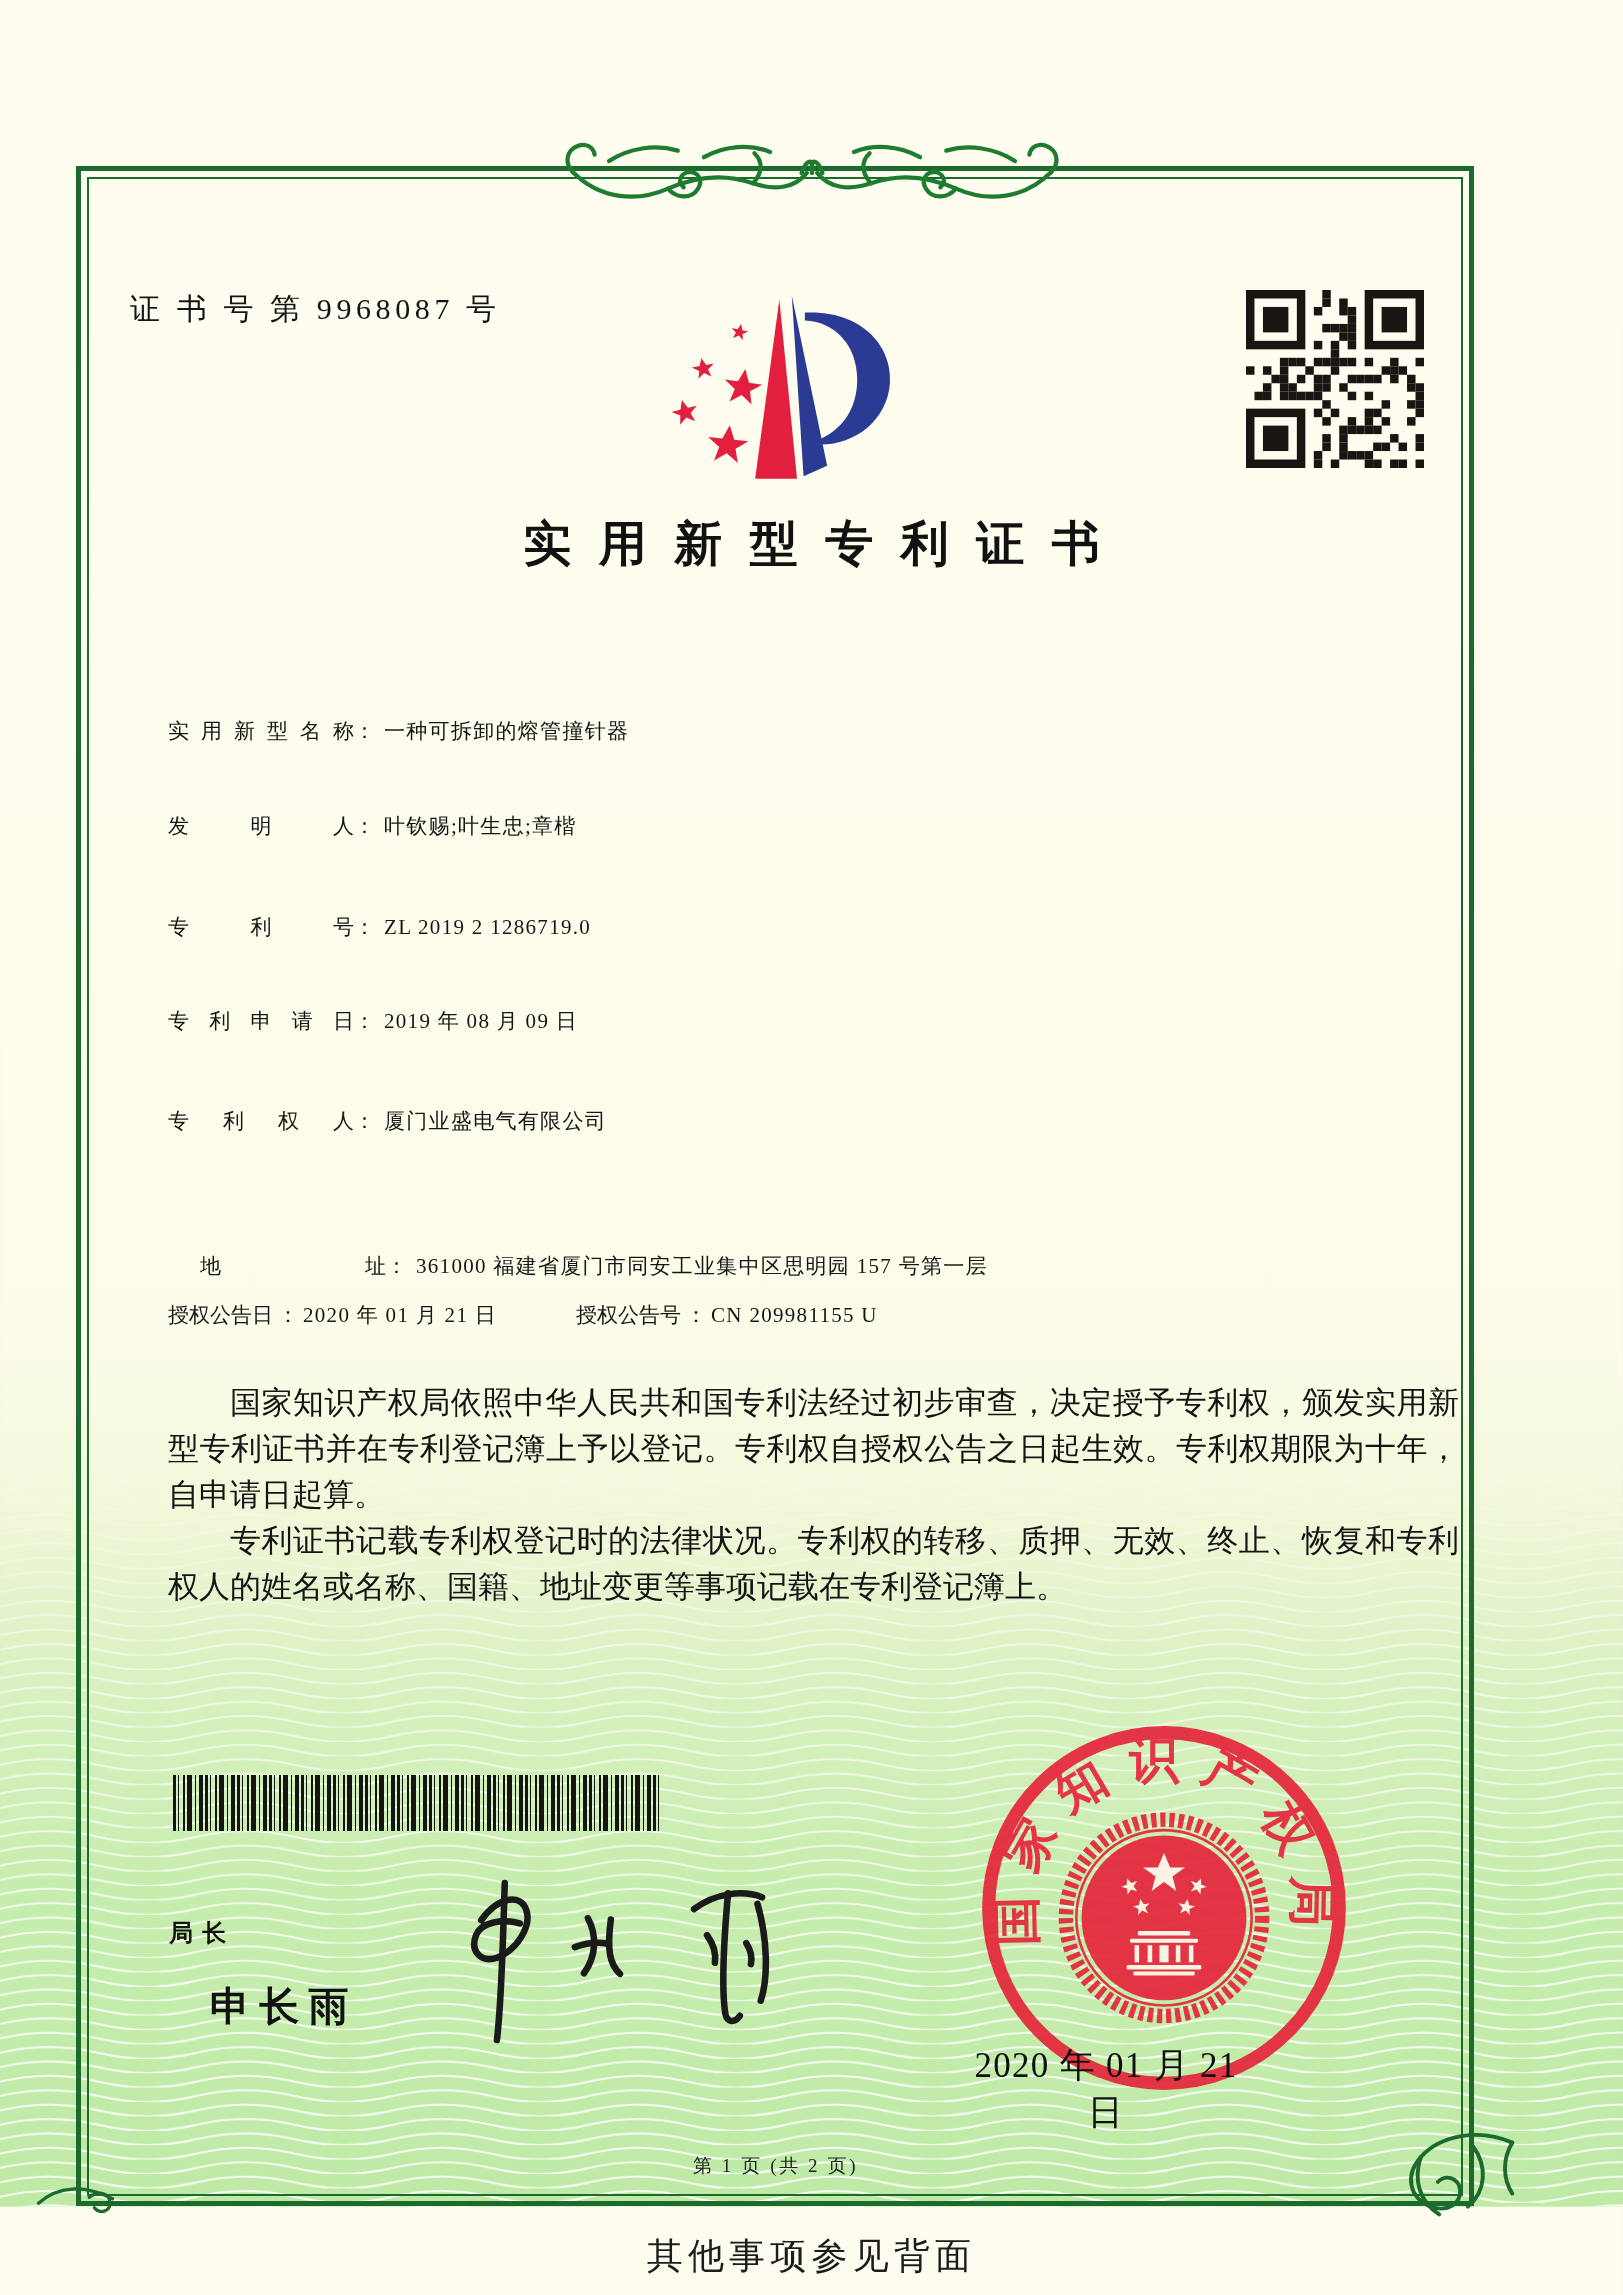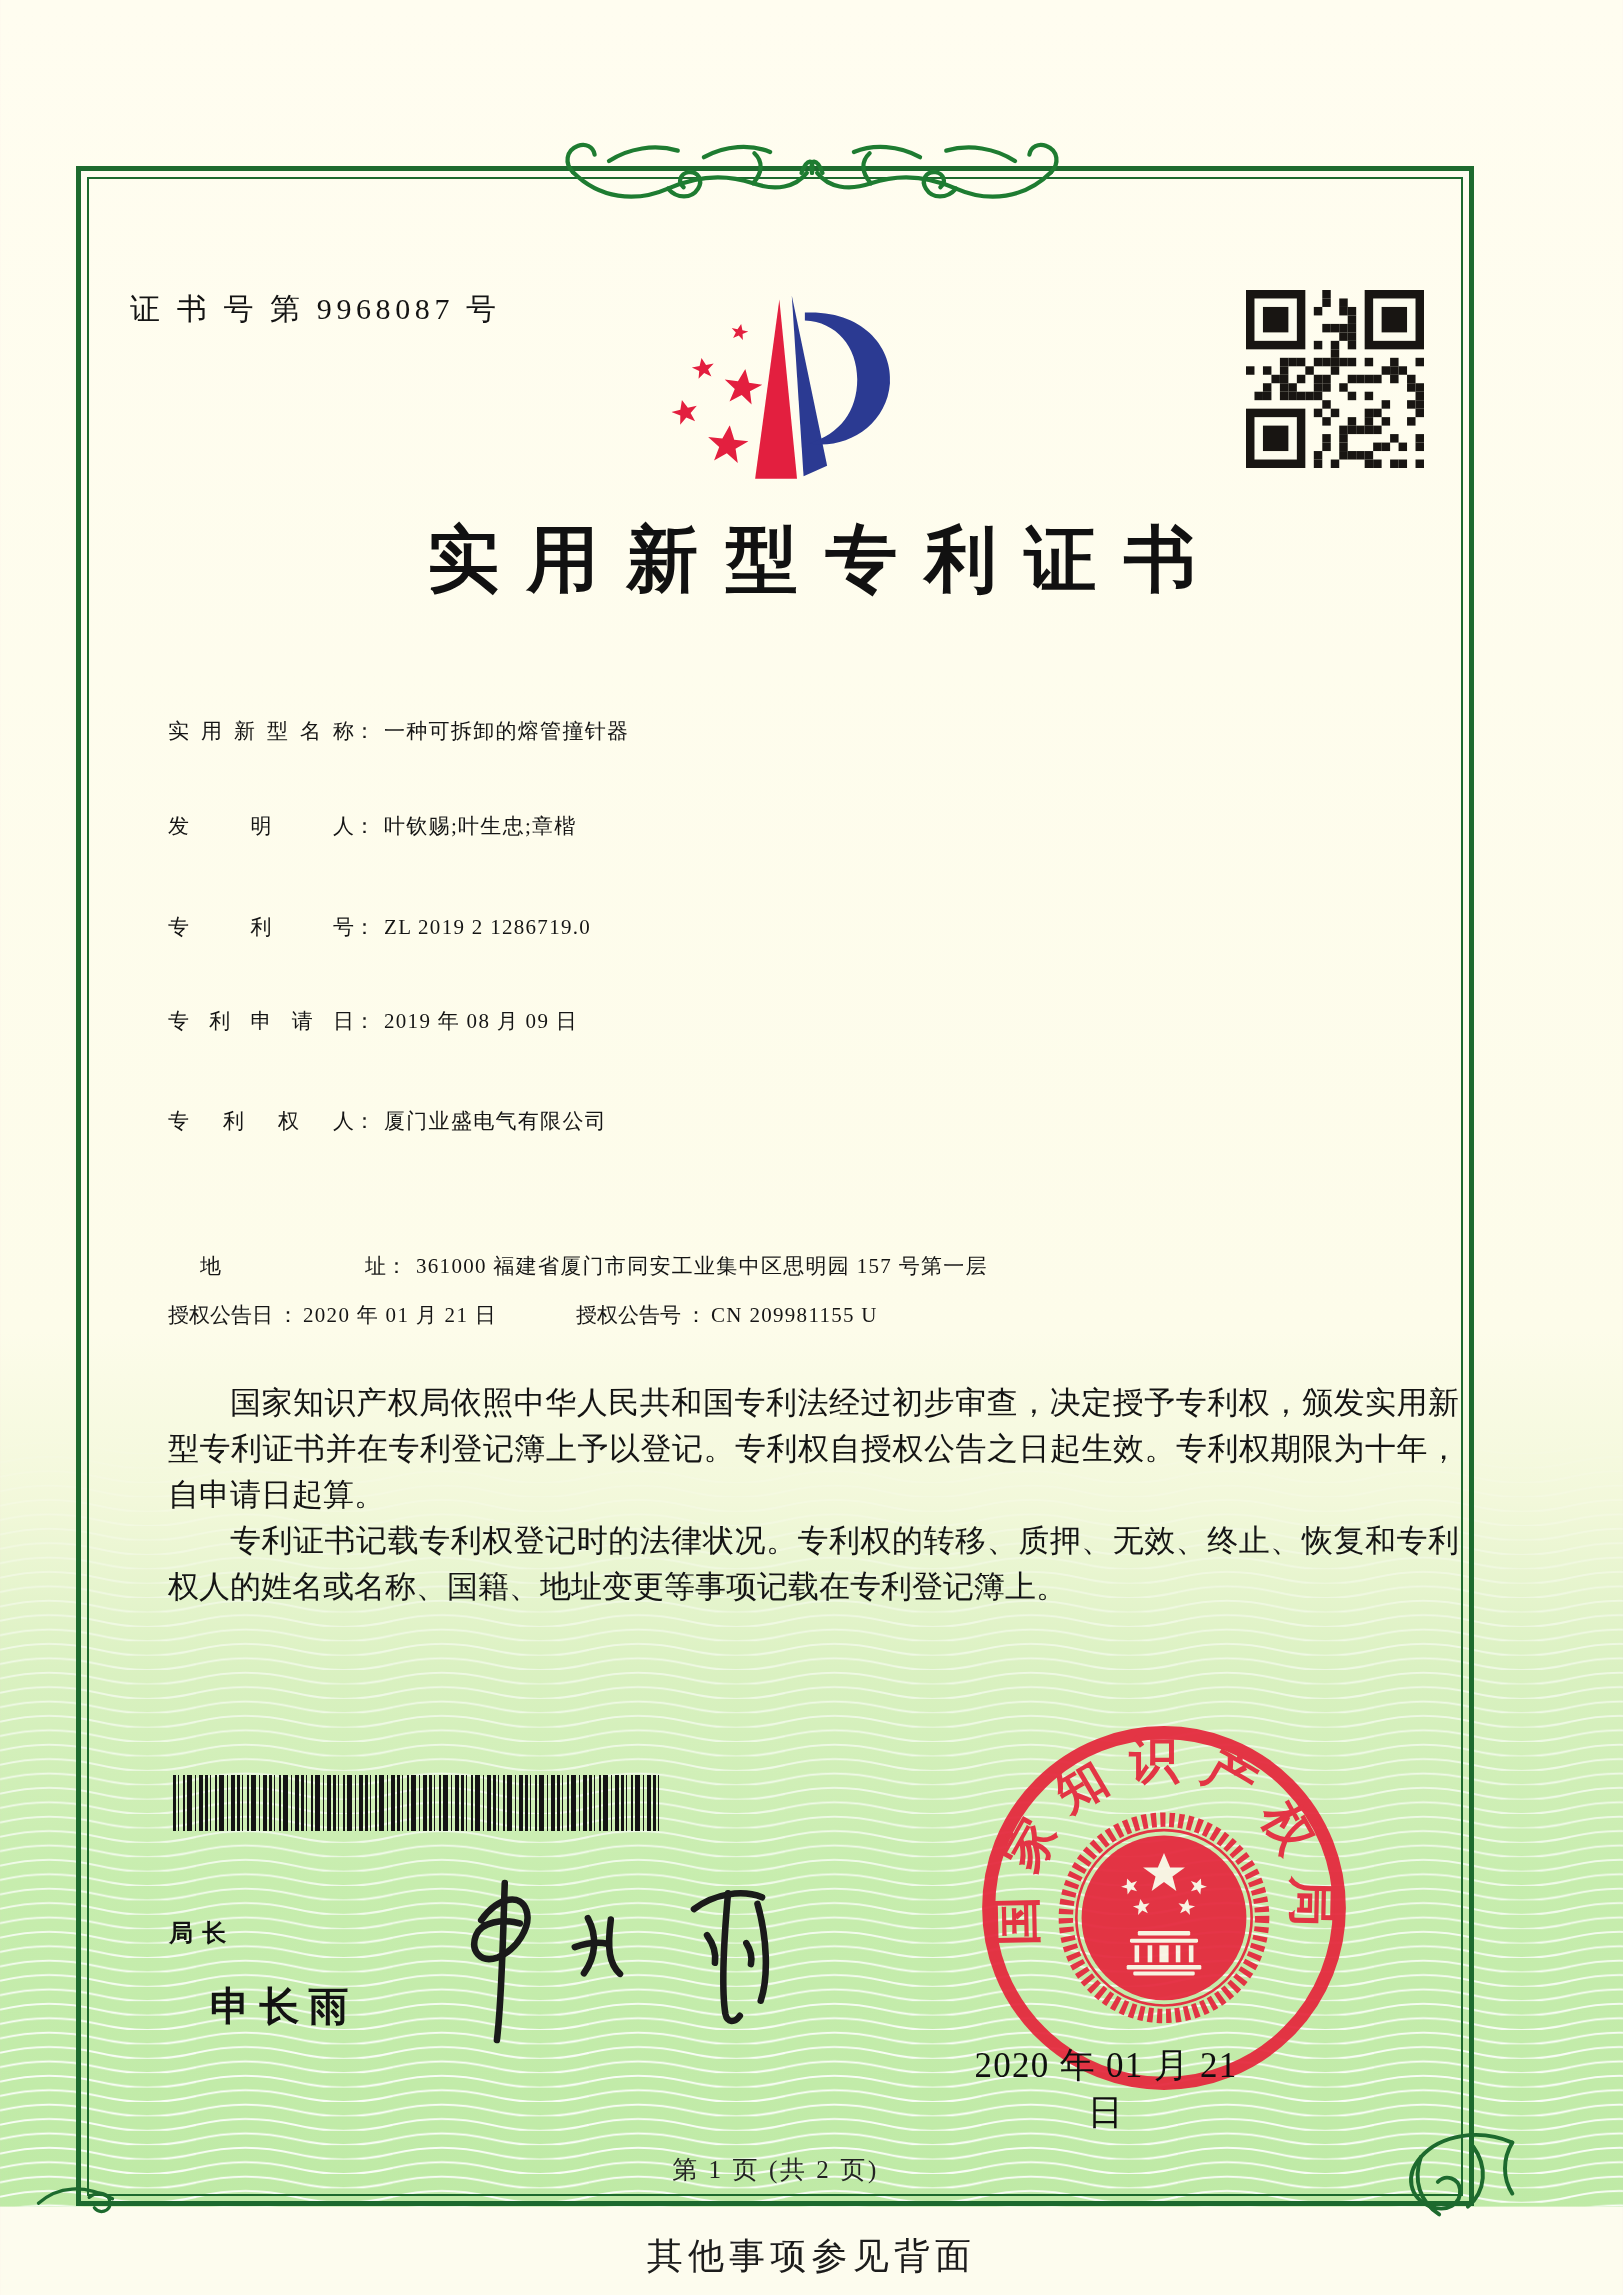--- a/index.html
+++ b/index.html
@@ -14,21 +14,21 @@
   .frame-outer{position:absolute;left:76px;top:166px;width:1388px;height:2030px;
     border:5.2px solid #1d6a2e;}
   .frame-inner{position:absolute;left:87px;top:177px;width:1372px;height:2015px;
     border:2px solid #1d6a2e;}
   .ornament{position:absolute;pointer-events:none;}
   
   .cert-number{position:absolute;left:130px;top:289px;font-size:30px;letter-spacing:4.6px;color:#141414;}
   .logo{position:absolute;left:649px;top:272px;}
   .qr{position:absolute;left:1246px;top:290px;}
   .title{position:absolute;left:0;top:512px;width:100%;text-align:center;
-    font-size:72px;font-weight:bold;letter-spacing:27.5px;padding-left:27.5px;box-sizing:border-box;color:#111;}
+    font-size:48px;font-weight:bold;letter-spacing:27.5px;padding-left:27.5px;box-sizing:border-box;color:#111;}
   
   .field{position:absolute;left:168px;font-size:21px;white-space:nowrap;color:#151515;}
   .flabel{display:inline-block;width:186px;text-align:justify;text-align-last:justify;vertical-align:bottom;}
   .colon{display:inline-block;width:30px;}
   .fvalue{letter-spacing:1.3px;}
   .grant-pair2{margin-left:79px;}
   
   .body-text{position:absolute;left:168px;top:1380px;width:1291px;font-size:31px;line-height:46px;text-align:justify;color:#141414;}
   .body-text p{margin:0;text-indent:2em;}
   
@@ -38,21 +38,21 @@
       #141414 5.2px 6.5px, transparent 6.5px 10.5px,
       #141414 10.5px 12.4px, transparent 12.4px 14.4px,
       #141414 14.4px 19px, transparent 19px 21.6px,
       #141414 21.6px 23px, transparent 23px 26px,
       #141414 26px 30px, transparent 30px 32px);}
   .director-title{position:absolute;left:169px;top:1909px;font-size:24px;letter-spacing:9.2px;font-weight:bold;color:#121212;margin-top:8px;}
   .director-name{position:absolute;left:166px;top:1979px;font-size:40px;letter-spacing:9.2px;font-weight:bold;color:#121212;margin-left:44px;}
   .signature{position:absolute;left:419px;top:1858px;}
   .seal{position:absolute;left:971px;top:1715px;opacity:.93;}
   .seal-date{position:absolute;left:952px;top:2042px;width:308px;text-align:center;font-size:35px;color:#0f0f0f;letter-spacing:1.3px;}
-  .page-info{position:absolute;left:77px;top:2153px;width:1397px;text-align:center;font-size:25px;letter-spacing:2.6px;color:#222;}
+  .page-info{position:absolute;left:77px;top:2153px;width:1397px;text-align:center;font-size:19px;letter-spacing:2.6px;color:#222;}
   .back-note{position:absolute;left:0;top:2232px;width:100%;text-align:center;font-size:36px;letter-spacing:5.2px;color:#1c1c1c;}
 </style>
 </head>
 <body>
 
 <div class="page">
 
   <svg class="bg-svg" width="1623" height="2295" aria-hidden="true" viewBox="0 0 2480 3507">
     <defs>
       <linearGradient id="bgG" x1="0" y1="0" x2="0" y2="1">

